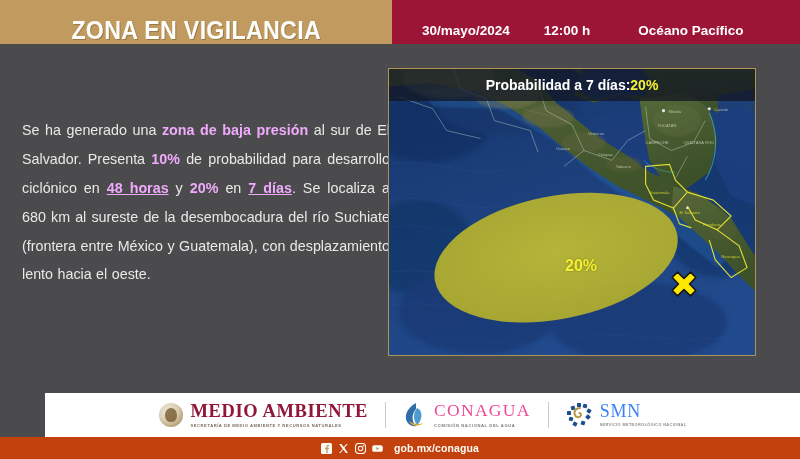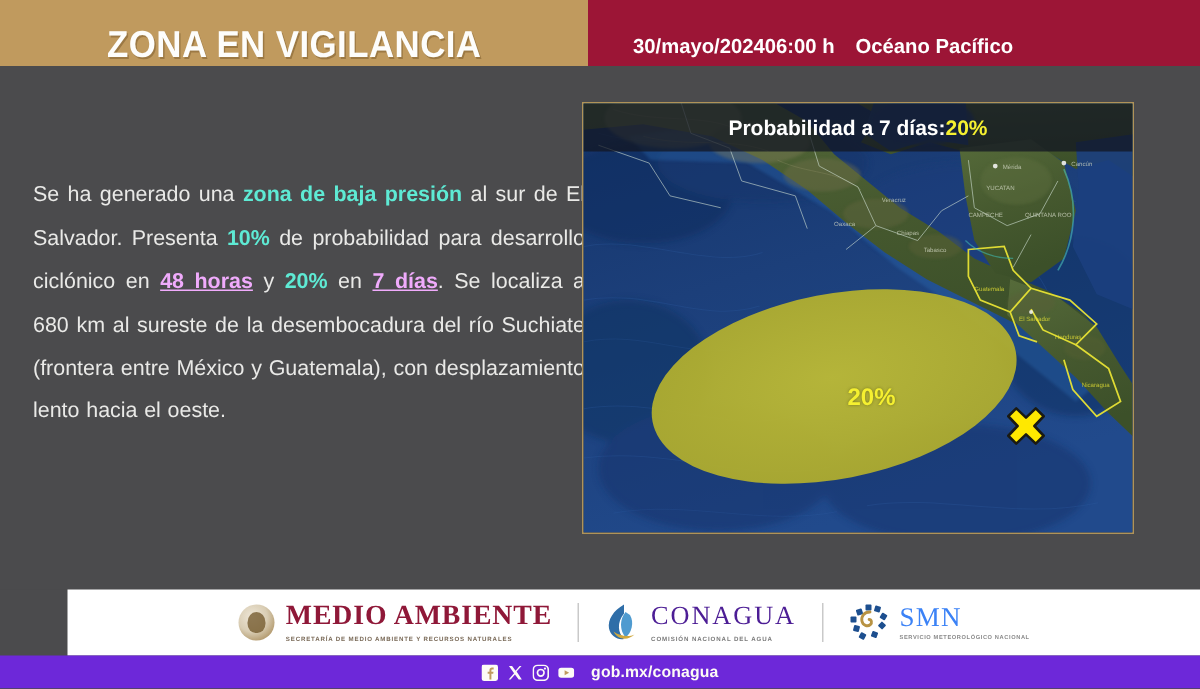--- a/index.html
+++ b/index.html
@@ -24,20 +24,21 @@
     font-weight:bold;
     letter-spacing:.3px;
     transform:scaleX(.93);
     text-shadow:1px 1px 0 rgba(90,60,20,.35);
     white-space:nowrap;
   }
   .header-meta-bar {
     flex:1;
     background:#9c1536;
     display:flex; align-items:center;
+    gap:34px;
     padding-left:30px;
   }
   .header-meta-bar span {
     color:#fff; font-size:13.5px; font-weight:bold; white-space:nowrap;
   }
   .meta-region { margin-left:14px; }
 
   
   .content {
     position:absolute; top:44px; left:0; right:0; bottom:66px;
@@ -49,21 +50,21 @@
     left:22px; top:72px;
     width:368px;
   }
   .text-panel p {
     color:#e9e9e7;
     font-size:14.3px;
     line-height:2.02;
     text-align:justify;
     word-spacing:.5px;
   }
-  .hl-yellow { color:#5eead4; font-weight:bold; }
+  .hl-yellow { color:#f0abfc; font-weight:bold; }
   .hl-white  { color:#f0abfc; font-weight:bold;text-decoration:underline; }
 
   
   .map-frame {
     position:absolute;
     left:388px; top:24px;
     width:368px; height:288px;
     border:1.5px solid #b09358;
     overflow:hidden;
     background:#12305e;
@@ -122,21 +123,21 @@
     font-size:4.1px; color:#7a6a58; letter-spacing:.55px;
     margin-top:3px; white-space:nowrap; font-weight:bold;
   }
 
   .conagua-mark {
     width:24px; height:26px; margin-right:7px; flex:none; position:relative;
   }
   .cn-text { display:flex; flex-direction:column; }
   .cn-title {
     font-family:"Liberation Serif", serif;
-    font-size:17.5px; color:#4c1d95; letter-spacing:1.3px;
+    font-size:17.5px; color:#ec4899; letter-spacing:1.3px;
     line-height:1; white-space:nowrap;
   }
   .cn-sub {
     font-size:4.1px; color:#7a7a7a; letter-spacing:.6px;
     margin-top:3px; white-space:nowrap; font-weight:bold;
   }
 
   .smn-mark { width:27px; height:26px; margin-right:7px; flex:none; }
   .smn-text { display:flex; flex-direction:column; }
   .smn-title {
@@ -144,42 +145,42 @@
     font-size:18px; color:#3b82f6; letter-spacing:.8px;
     line-height:1; white-space:nowrap;
   }
   .smn-sub {
     font-size:3.8px; color:#8a8a8a; letter-spacing:.4px;
     line-height:1.5; margin-top:3px; white-space:nowrap; font-weight:bold;
   }
 
   .footer-gold {
     position:absolute; left:0; right:0; bottom:0; height:22px;
-    background:#6d28d9;
+    background:#c2410c;
     display:flex; align-items:center; justify-content:center; gap:6px;
   }
   .soc {
     width:11px; height:11px; display:flex; align-items:center; justify-content:center;
     flex:none;
   }
   .footer-url {
     color:#fdfbf6; font-size:10.5px; font-weight:bold;
     margin-left:5px; letter-spacing:.1px;
   }
 </style>
 </head>
 <body>
 
 <div class="header">
   <div class="header-title-bar">
     <div class="header-title">ZONA EN VIGILANCIA</div>
   </div>
   <div class="header-meta-bar">
     <span>30/mayo/2024</span>
-    <span>06:00 h</span>
+    <span>12:00 h</span>
     <span class="meta-region">Océano Pacífico</span>
   </div>
 </div>
 
 <div class="content">
 
   <div class="text-panel">
     <p id="bulletin-paragraph"><span>Se ha generado una </span><strong class="hl-yellow">zona de baja presión</strong><span> al sur de El Salvador. Presenta </span><strong class="hl-yellow">10%</strong><span> de probabilidad para desarrollo ciclónico en </span><strong class="hl-white">48 horas</strong><span> y </span><strong class="hl-yellow">20%</strong><span> en </span><strong class="hl-white">7 días</strong><span>. Se localiza a 680 km al sureste de la desembocadura del río Suchiate (frontera entre México y Guatemala), con desplazamiento lento hacia el oeste.</span></p>
   </div>
 

